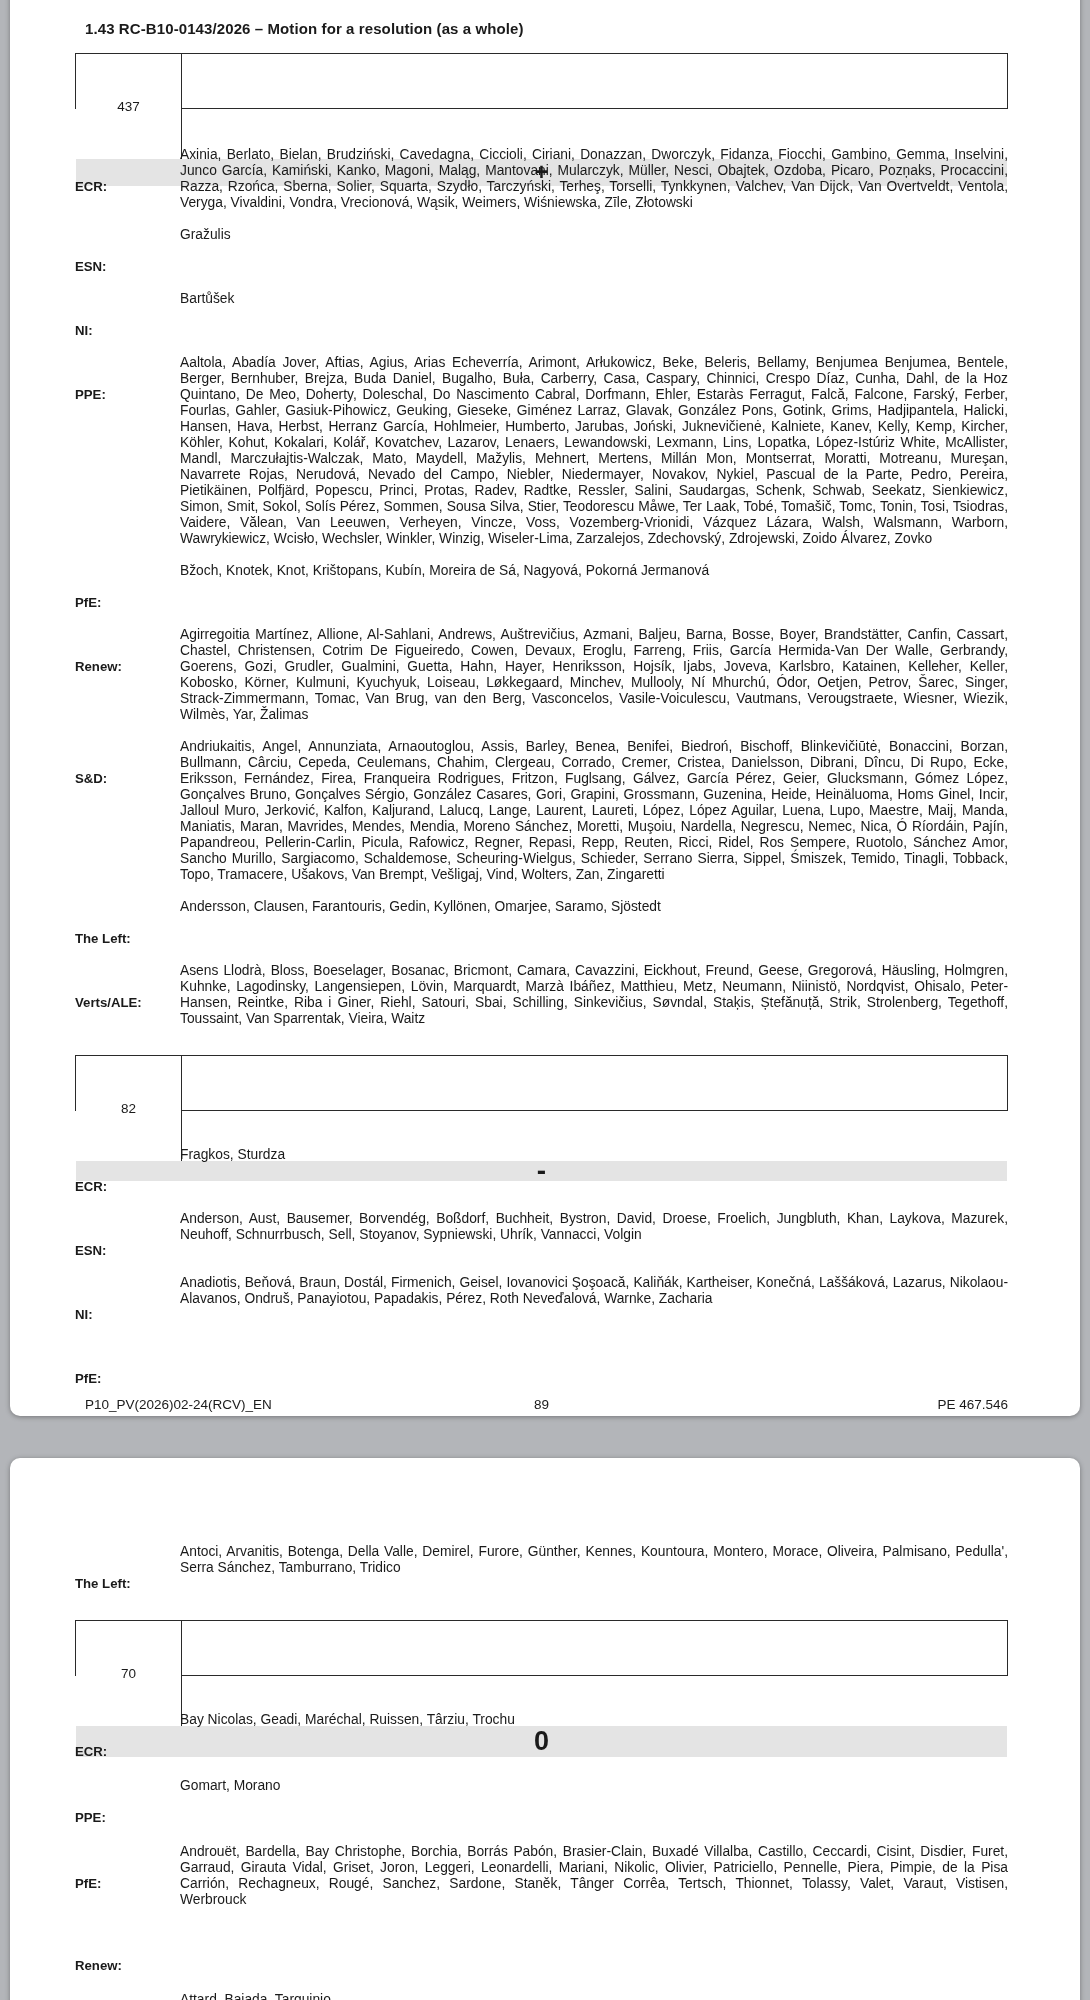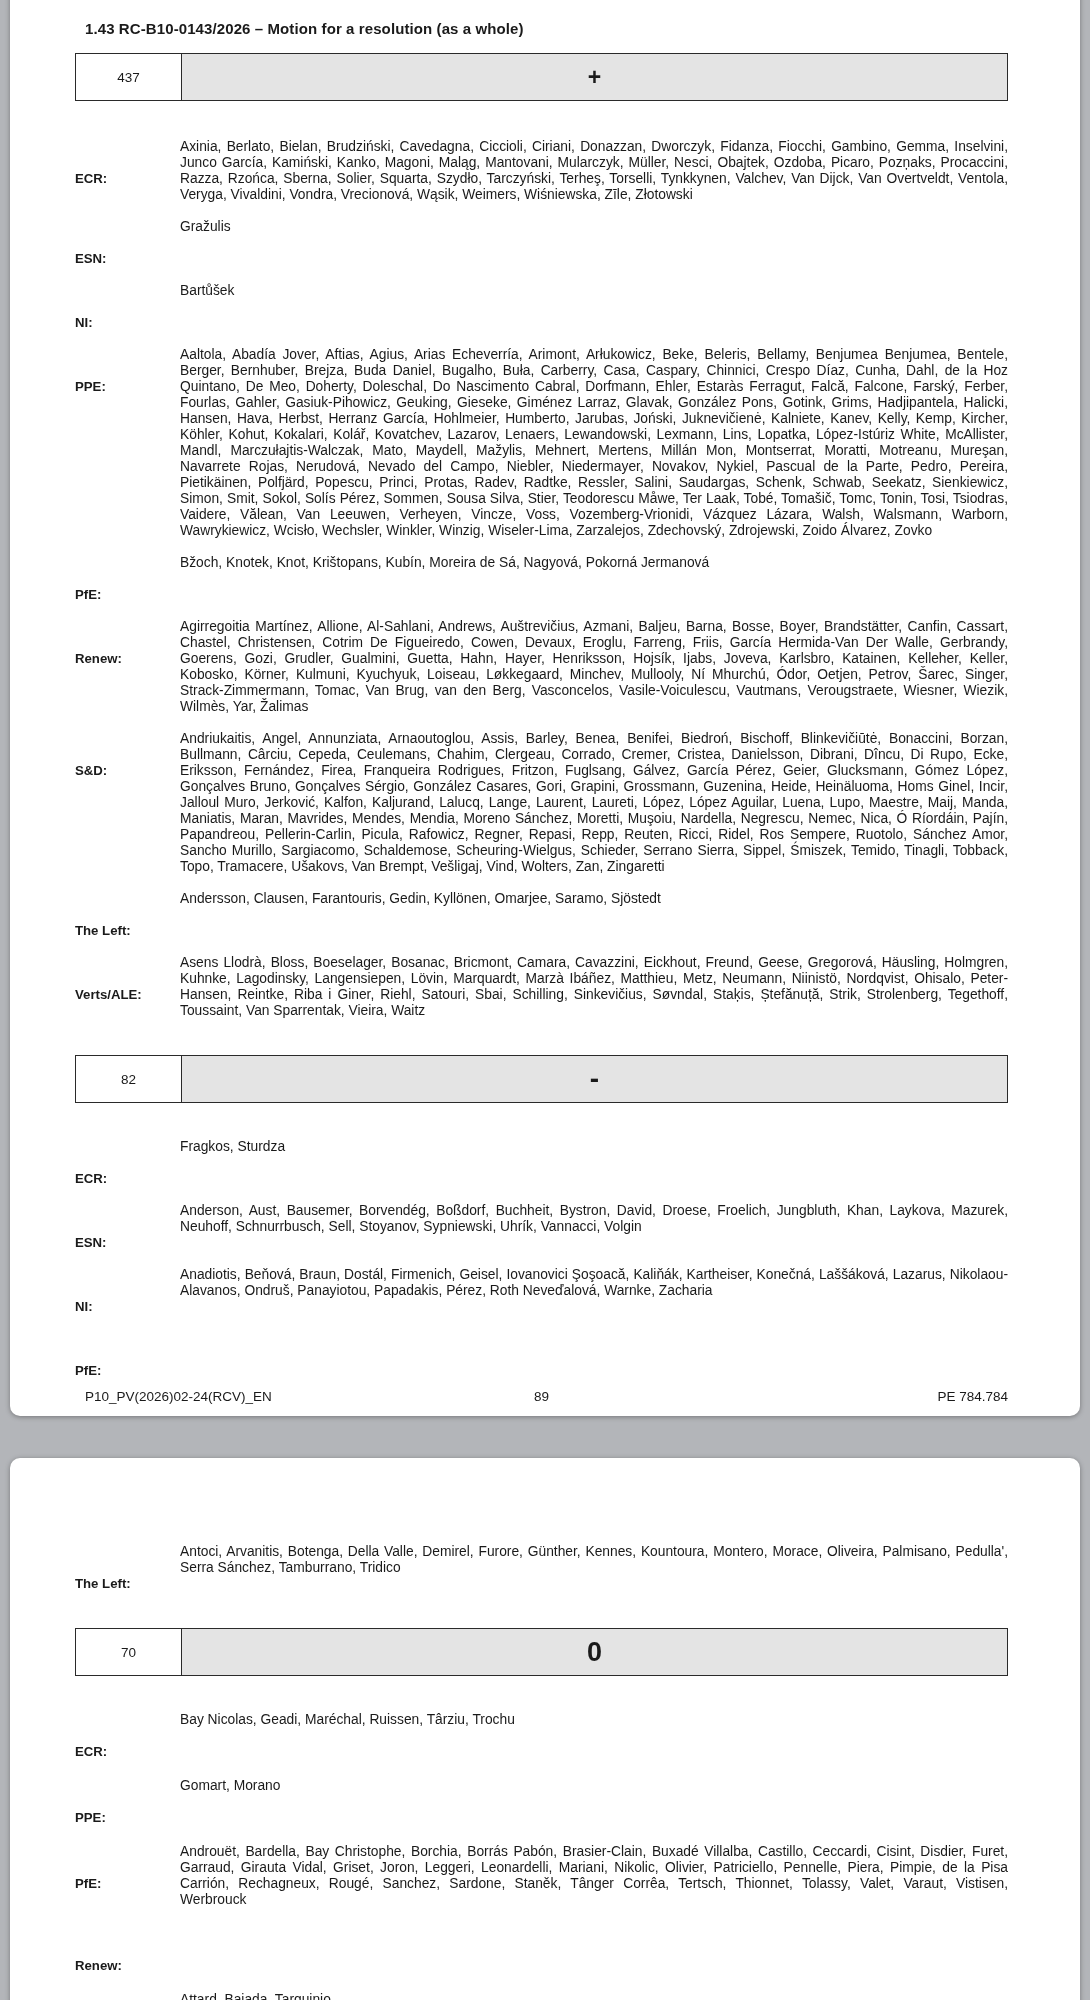--- a/index.html
+++ b/index.html
@@ -33,23 +33,24 @@
   }
   .doc-title {
     font-size: 15px;
     font-weight: bold;
     margin: 0 0 16px 10px;
     letter-spacing: 0.1px;
   }
   .vote-box {
     display: flex;
     border: 1.5px solid #2a2a2a;
-    height: 48px;
+    height: 56px;
     margin: 10px 0 38px 0;
     box-sizing: border-box;
+    flex-direction: column;
   }
   .vote-box .count-cell {
     width: 105px;
     flex: 0 0 105px;
     border-right: 1.5px solid #2a2a2a;
     background: #ffffff;
     display: flex;
     align-items: center;
     justify-content: center;
     font-size: 13.5px;
@@ -59,21 +60,21 @@
     background: #e4e4e4;
     display: flex;
     align-items: center;
     justify-content: center;
     font-weight: bold;
   }
   .sym-plus  { font-size: 23px; }
   .sym-minus { font-size: 28px; line-height: 20px; }
   .sym-zero  { font-size: 27px; }
   .vote-box.first { margin-top: 10px; }
-  .vote-box.mid   { margin-top: 36px; margin-bottom: 36px; }
+  .vote-box.mid   { margin-top: 28px; margin-bottom: 36px; }
   .group-row {
     display: flex;
     margin-bottom: 16px;
   }
   .group-row .group-label {
     width: 105px;
     flex: 0 0 105px;
     font-weight: bold;
     font-size: 13.2px;
     line-height: 16px;
@@ -168,21 +169,21 @@
     <div class="group-label">NI:</div>
     <div class="group-names">Anadiotis, Beňová, Braun, Dostál, Firmenich, Geisel, Iovanovici Şoşoacă, Kaliňák, Kartheiser, Konečná, Laššáková, Lazarus, Nikolaou-Alavanos, Ondruš, Panayiotou, Papadakis, Pérez, Roth Neveďalová, Warnke, Zacharia</div>
   </div>
   <div class="group-row" style="margin-bottom:4px">
     <div class="group-label">PfE:</div>
   </div>
 
   <div class="page-footer">
     <span class="footer-left">P10_PV(2026)02-24(RCV)_EN</span>
     <span class="footer-center">89</span>
-    <span class="footer-right">PE 784.784</span>
+    <span class="footer-right">PE 467.546</span>
   </div>
 </div>
 
 <div class="page p2-gap" id="page2">
   <div class="group-row">
     <div class="group-label">The Left:</div>
     <div class="group-names">Antoci, Arvanitis, Botenga, Della Valle, Demirel, Furore, Günther, Kennes, Kountoura, Montero, Morace, Oliveira, Palmisano, Pedulla', Serra Sánchez, Tamburrano, Tridico</div>
   </div>
 
   <div class="vote-box mid">

